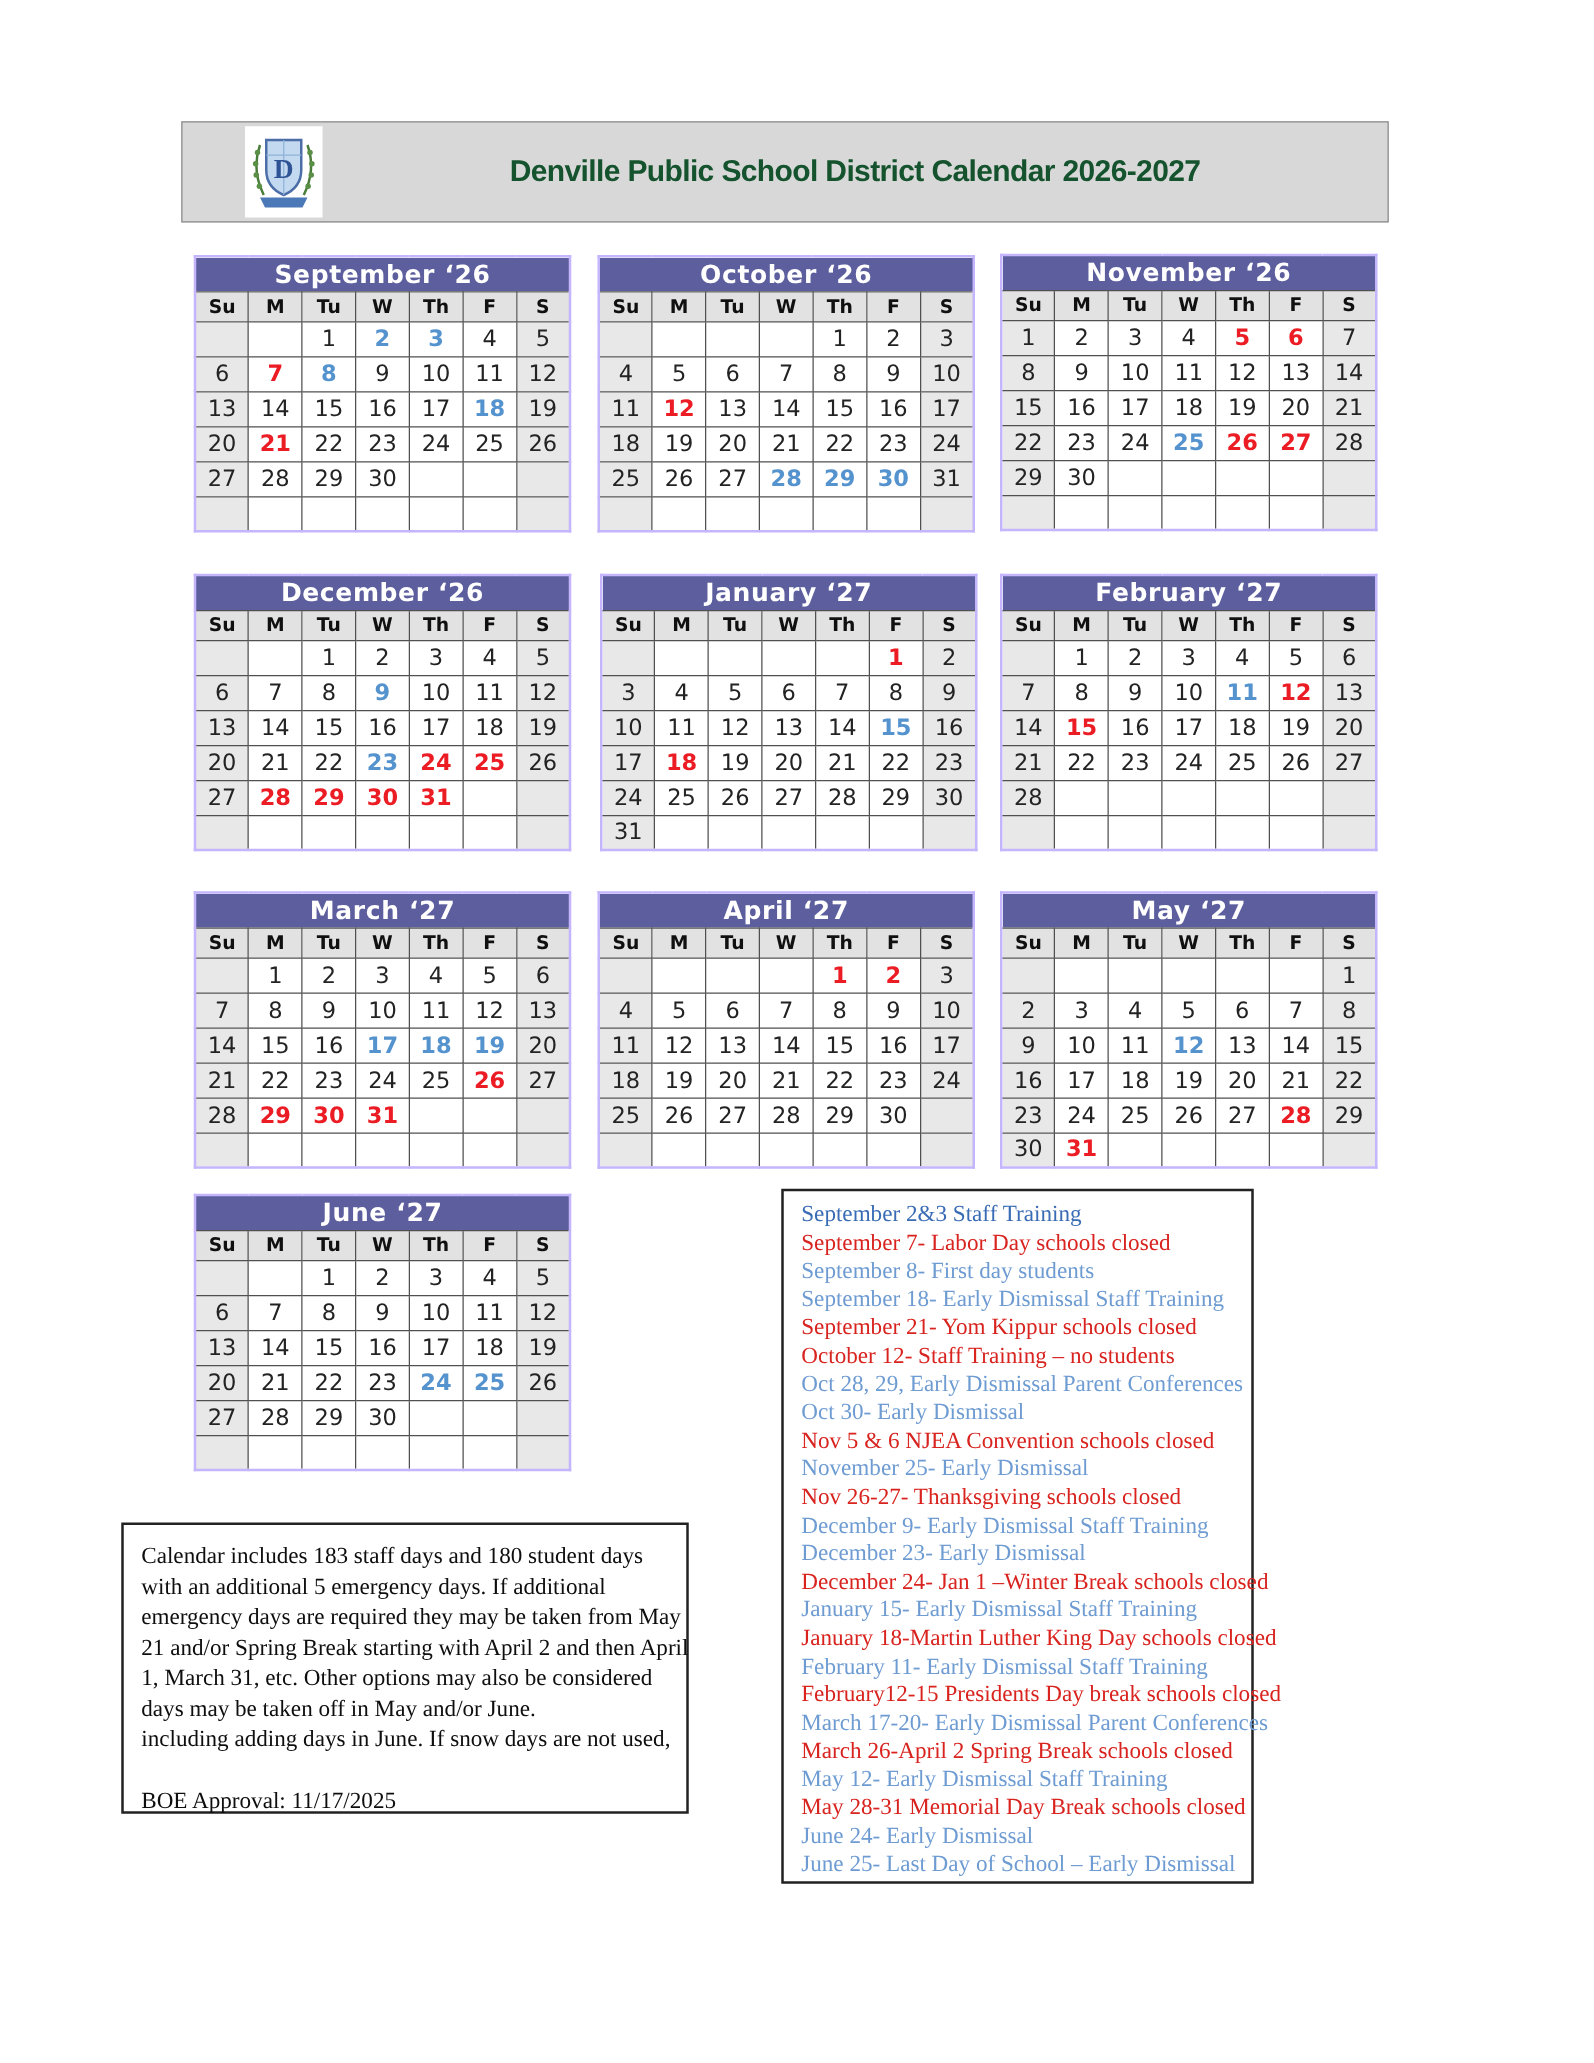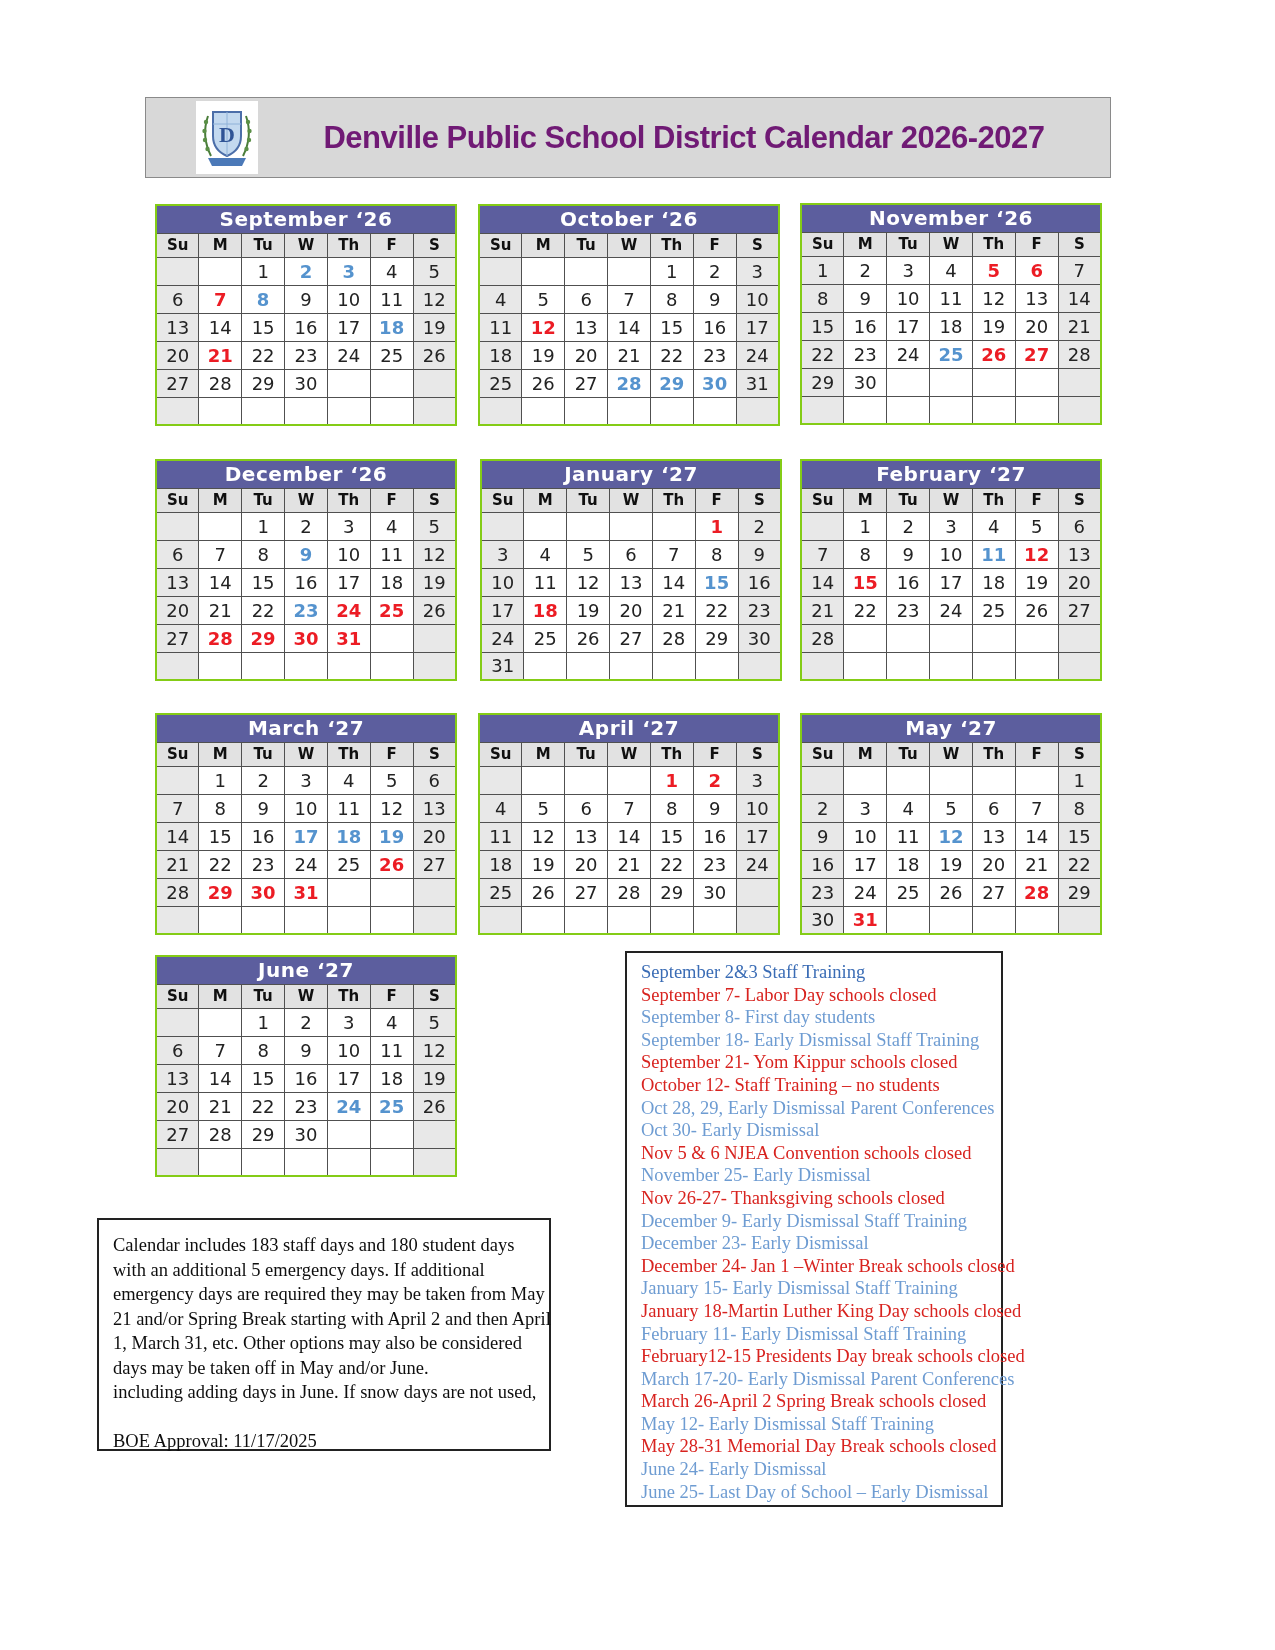--- a/index.html
+++ b/index.html
@@ -16,27 +16,27 @@
     background:#d8d8d8; border:1px solid #8a8a8a;
     display:flex; align-items:center;
   }
   .logo {
     margin-left:50px; width:62px; height:73px; background:#ffffff;
     display:flex; align-items:center; justify-content:center; flex:0 0 auto;
   }
   .header-title {
     flex:1; text-align:center; 
     font-family:"Liberation Sans", sans-serif; font-weight:bold;
-    font-size:31px; color:#701a75; letter-spacing:-0.5px;
+    font-size:24px; color:#14532d; letter-spacing:-0.5px;
   }
 
   
   .month {
     position:absolute; width:302px; border-collapse:collapse; table-layout:fixed;
-    font-family:"DejaVu Sans", sans-serif; border:2px solid #84cc16;
+    font-family:"DejaVu Sans", sans-serif; border:2px solid #c4b5fd;
     background:#fff;
   }
   .month th, .month td { border:1px solid #505050; text-align:center; overflow:hidden; }
   .mtitle {
     background:var(--purple,#5c5e9e); color:#fff; font-size:20px; font-weight:bold;
     height:28px; letter-spacing:0.5px;
   }
   .dh { background:#e2e2e2; font-size:15px; font-weight:bold; color:#101010; height:24px; }
   .month td { height:28px; font-size:18px; color:#232323; background:#fff; }
   .month td.we { background:#e8e8e8; }

